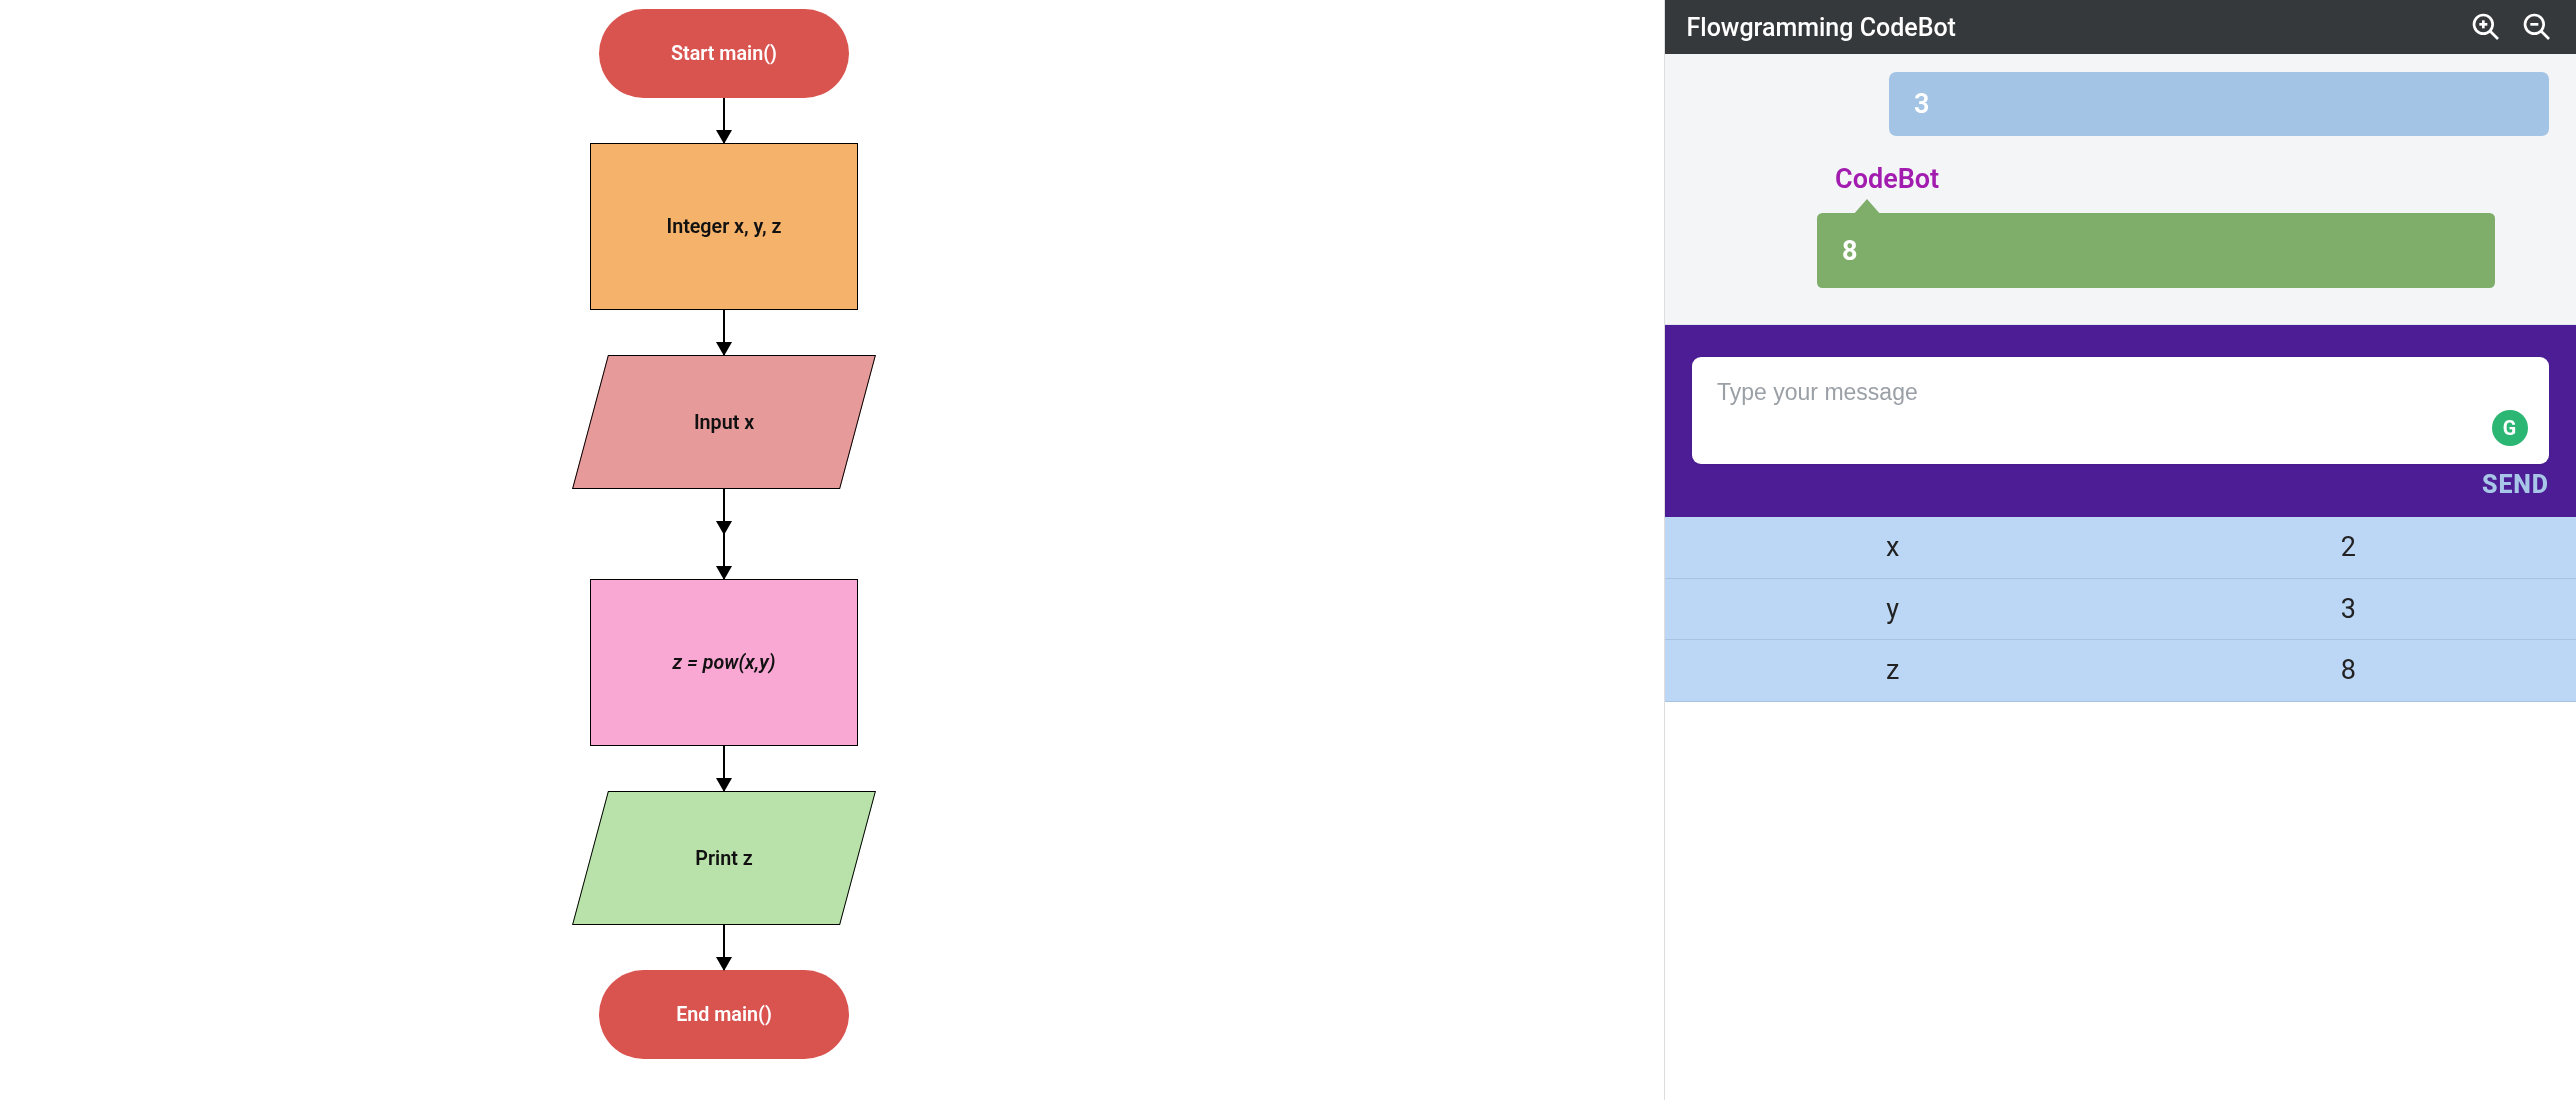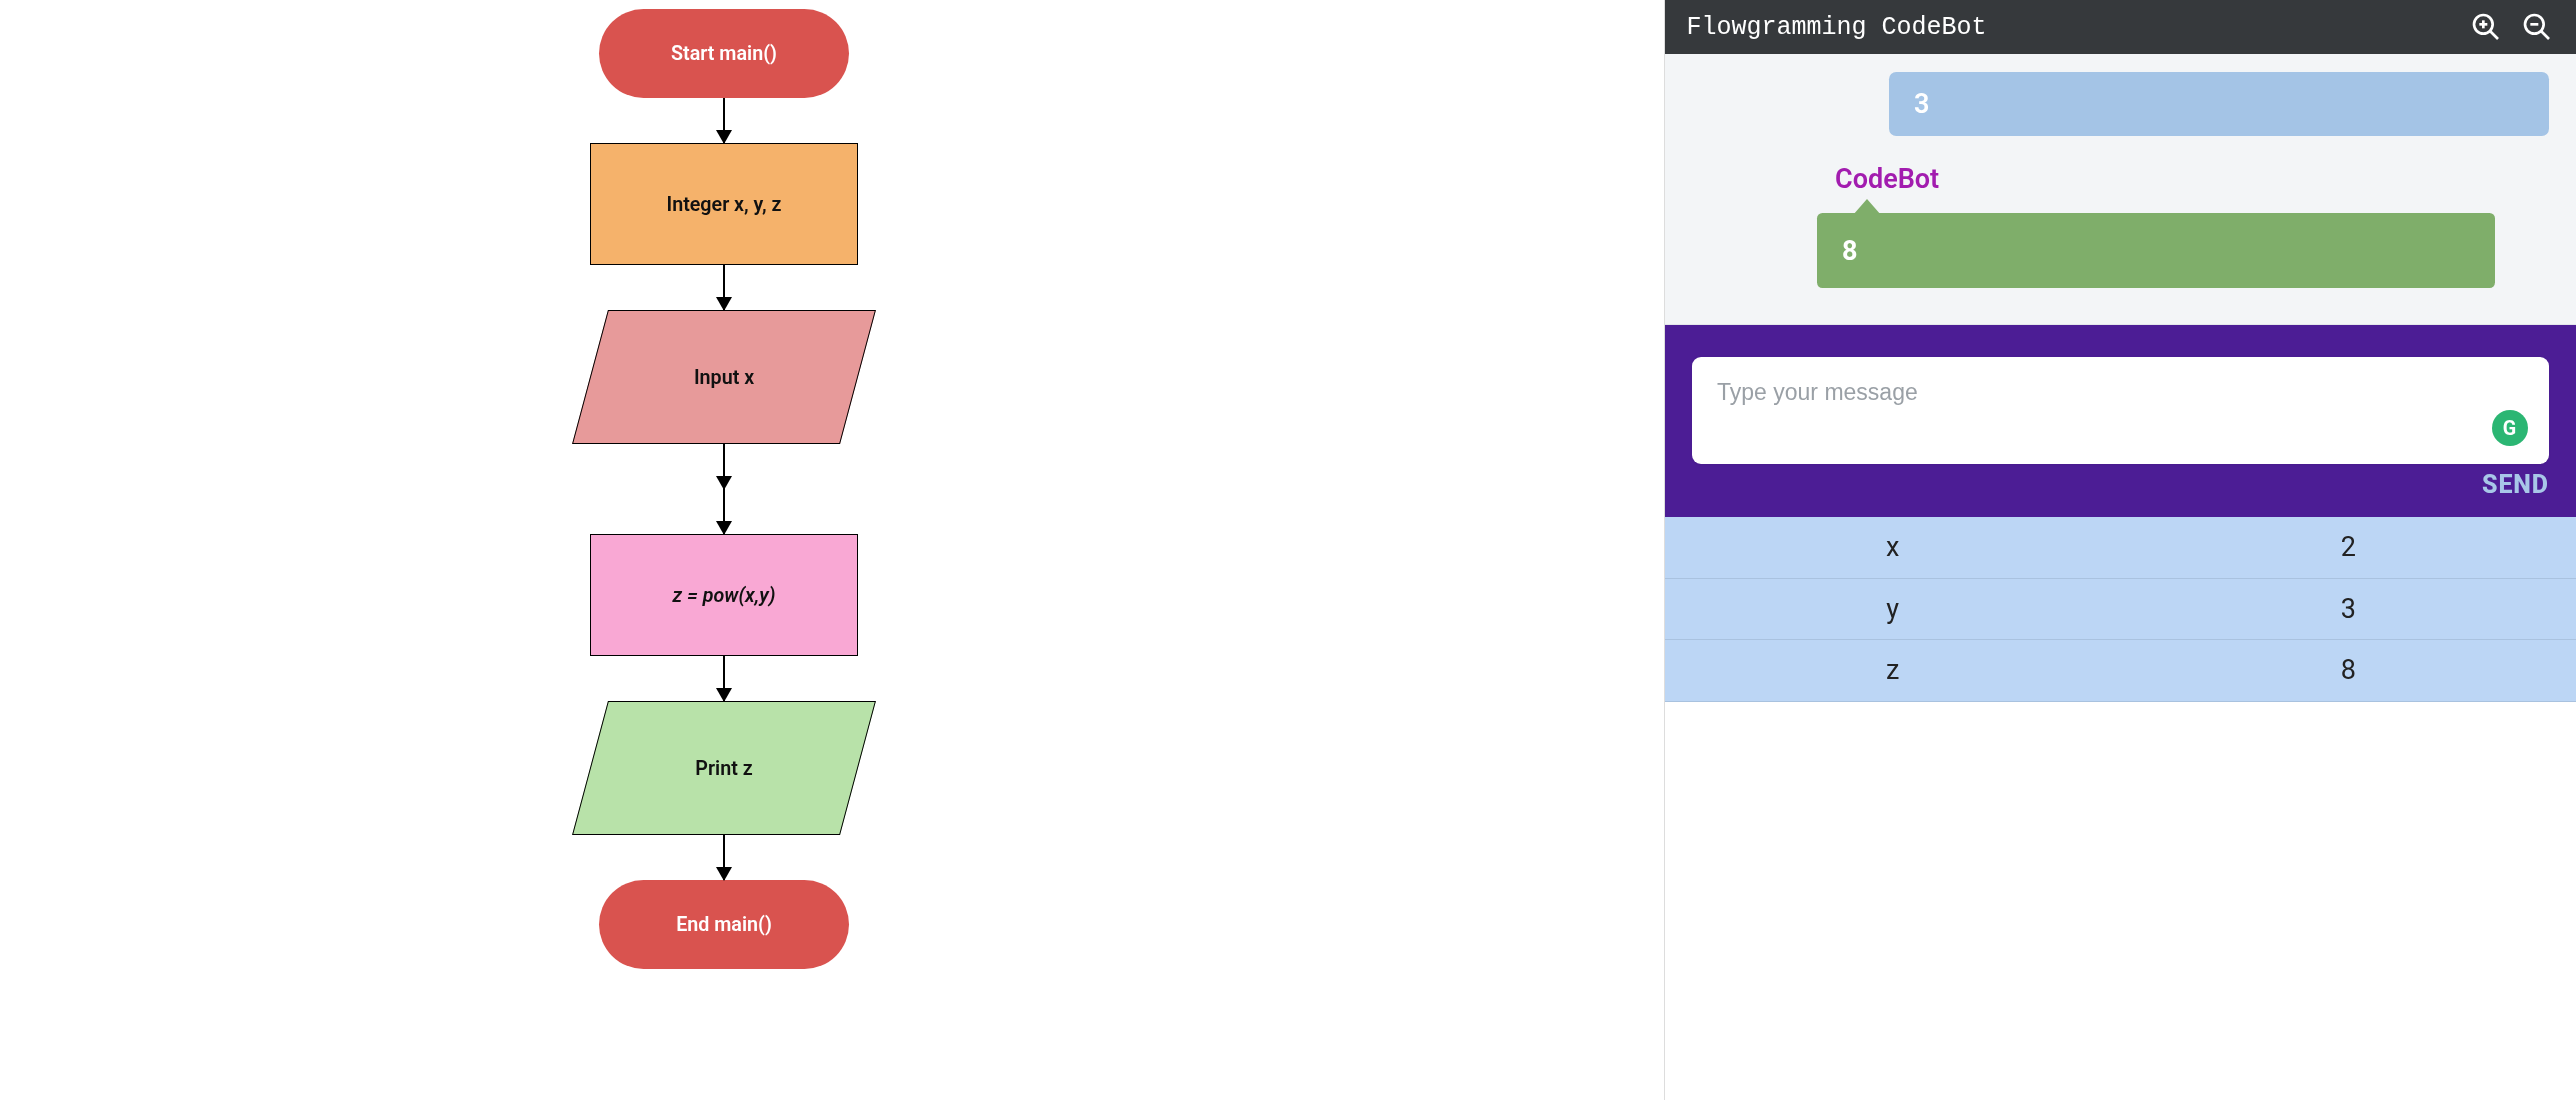--- a/index.html
+++ b/index.html
@@ -37,21 +37,21 @@
       width: 250px;
       height: 89px;
       border-radius: 45px;
       background: #d9534f;
       color: #fff;
       border: none;
     }
 
     .process {
       width: 268px;
-      height: 122px;
+      height: 167px;
       background: #f5b26b;
       border: 1.8px solid #000;
       color: #111;
     }
     .process.assign {
       background: #f9a8d4;
       font-style: italic;
     }
 
     .io-wrap {
@@ -117,21 +117,20 @@
     .panel-header {
       height: 54px;
       background: #36393c;
       color: #fff;
       display: flex;
       align-items: center;
       padding: 0 21.5px;
       font-size: 25px;
       font-weight: 500;
       gap: 14.3px;
-      font-family: Liberation Mono, monospace;
     }
     .panel-header .title { flex: 1; }
     .panel-header .zoom-btn {
       width: 36px;
       height: 36px;
       display: flex;
       align-items: center;
       justify-content: center;
       cursor: pointer;
       color: #fff;

